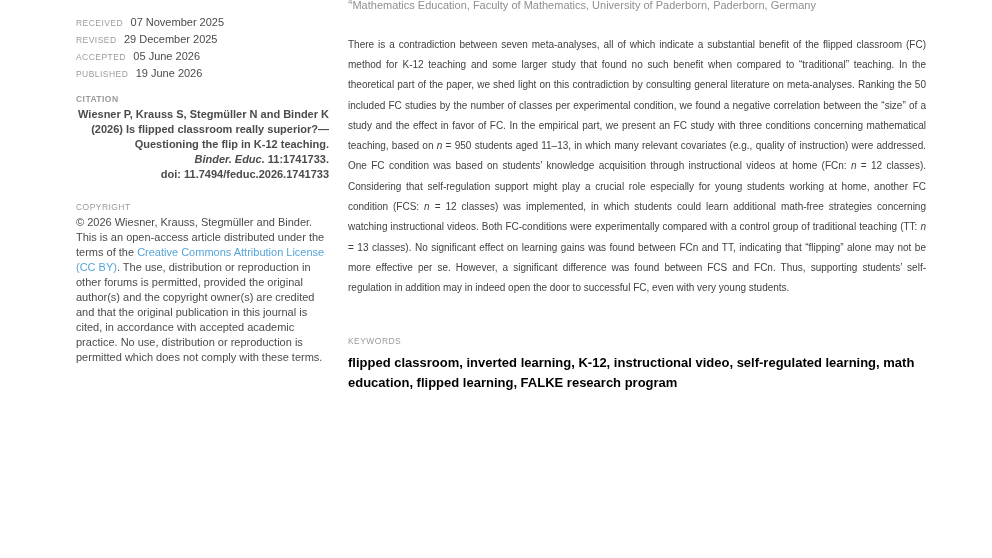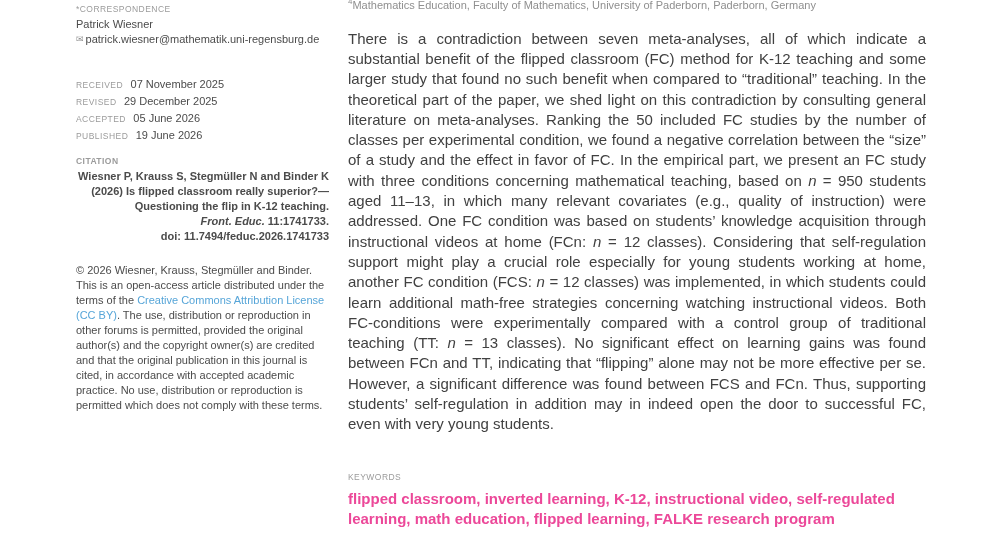--- a/index.html
+++ b/index.html
@@ -34,21 +34,21 @@
   .corr-name { margin-top: 2px; }
   .corr-email { display: flex; align-items: flex-start; }
   .env-icon {
     font-size: 9px;
     color: #8f8f8f;
     margin-right: 2px;
     line-height: 15px;
   }
   .email-text { color: #4b4b4b; text-decoration: none; word-break: break-all; }
 
-  .history { margin-top: 28px; }
+  .history { margin-top: 10px; }
   .history-row { line-height: 16px; white-space: nowrap; }
   .history-row .meta-label { display: inline; margin-right: 3px; }
   .history-row .meta-text { display: inline; }
 
   .citation { margin-top: 12px; font-weight: bold; }
   .citation .meta-text { margin-top: 2px; text-align: right; }
 
   .copyright { margin-top: 19px; }
   .copyright .meta-text { margin-top: 2px; }
 
@@ -66,51 +66,43 @@
     margin-top: -5px;
     font-size: 11px;
     line-height: 13px;
     color: #8f8f8f;
   }
   .affiliation sup {
     font-size: 8px;
     vertical-align: super;
   }
   .abstract {
-    margin-top: 17px;
-    font-size: 15px;
+    margin-top: 23px;
+    font-size: 10px;
     line-height: 20.3px;
     color: #414141;
     text-align: justify;
   }
   .keywords { margin-top: 36px; }
   .keywords-text {
     margin-top: 6px;
-    font-size: 15px;
+    font-size: 13px;
     line-height: 20px;
     font-weight: bold;
-    color: #ec4899;
+    color: #000000;
     text-align: left;
   }
 </style>
 </head>
 <body>
 
 <div class="page">
 
   <div class="left-col">
 
-    <div class="corr">
-      <div class="meta-label">*CORRESPONDENCE</div>
-      <div class="meta-text corr-name">Patrick Wiesner</div>
-      <div class="corr-email">
-        <span class="env-icon">✉</span>
-        <span class="meta-text email-text">patrick.wiesner@mathematik.uni-regensburg.de</span>
-      </div>
-    </div>
 
     <div class="history">
       <div class="history-row">
         <span class="meta-label">RECEIVED</span>
         <span class="meta-text">07 November 2025</span>
       </div>
       <div class="history-row">
         <span class="meta-label">REVISED</span>
         <span class="meta-text">29 December 2025</span>
       </div>
@@ -119,24 +111,25 @@
         <span class="meta-text">05 June 2026</span>
       </div>
       <div class="history-row">
         <span class="meta-label">PUBLISHED</span>
         <span class="meta-text">19 June 2026</span>
       </div>
     </div>
 
     <div class="citation">
       <div class="meta-label">CITATION</div>
-      <div class="meta-text"><span>Wiesner P, Krauss S, Stegmüller N and Binder K (2026) Is flipped classroom really superior?—Questioning the flip in K-12 teaching.</span><br><span class="seg-italic">Front. Educ.</span><span> 11:1741733.</span><br><span>doi: 11.7494/feduc.2026.1741733</span></div>
+      <div class="meta-text"><span>Wiesner P, Krauss S, Stegmüller N and Binder K (2026) Is flipped classroom really superior?—Questioning the flip in K-12 teaching.</span><br><span class="seg-italic">Binder. Educ.</span><span> 11:1741733.</span><br><span>doi: 11.7494/feduc.2026.1741733</span></div>
     </div>
 
     <div class="copyright">
+      <div class="meta-label">COPYRIGHT</div>
       <div class="meta-text"><span>© 2026 Wiesner, Krauss, Stegmüller and Binder. This is an open-access article distributed under the terms of the </span><span class="seg-link">Creative Commons Attribution License (CC BY)</span><span>. The use, distribution or reproduction in other forums is permitted, provided the original author(s) and the copyright owner(s) are credited and that the original publication in this journal is cited, in accordance with accepted academic practice. No use, distribution or reproduction is permitted which does not comply with these terms.</span></div>
     </div>
   </div>
 
   <div class="right-col">
 
     <div class="affiliation">
       <sup>4</sup><span>Mathematics Education, Faculty of Mathematics, University of Paderborn, Paderborn, Germany</span>
     </div>
 

